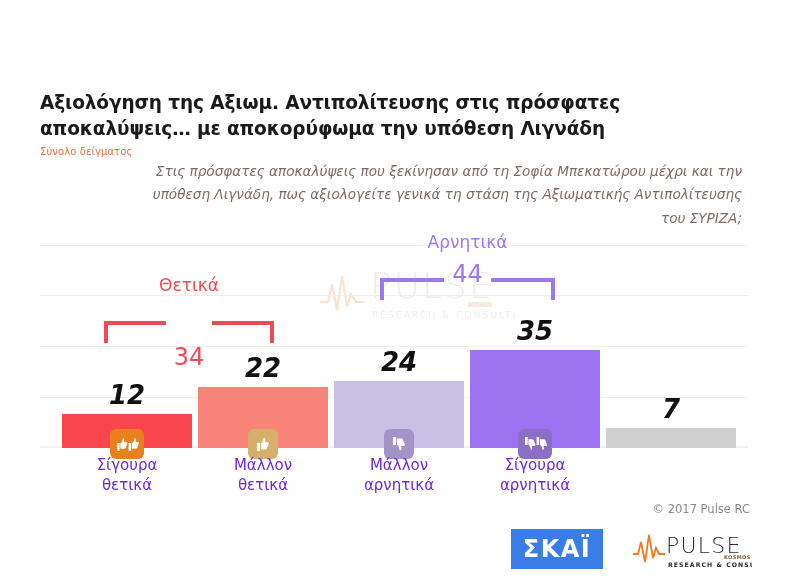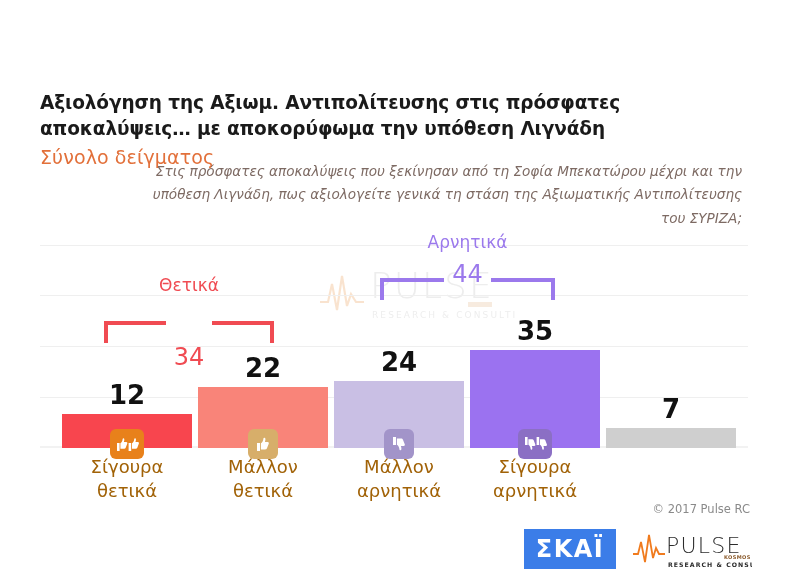--- a/index.html
+++ b/index.html
@@ -16,21 +16,21 @@
   
   .header { position: absolute; left: 40px; top: 58px; width: 620px; margin-top: 32px; }
   .title {
     font-size: 18.5px;
     font-weight: bold;
     color: #1a1a1a;
     line-height: 1.38;
     letter-spacing: -0.1px;
   }
   .subtitle {
-    font-size: 19px;
+    font-size: 10px;
     color: #E2703A;
     margin-top: 5px;
     letter-spacing: 0.1px;
   }
 
   
   .question {
     position: absolute;
     left: 150px;
     top: 160px;
@@ -126,20 +126,21 @@
   }
   .barval {
     position: absolute;
     left: 0;
     width: 100%;
     text-align: center;
     font-size: 26px;
     font-weight: bold;
     color: #111111;
     line-height: 1;
+    font-style: italic;
   }
   .baricon {
     position: absolute;
     bottom: -11px;
     left: 50%;
     transform: translateX(-50%);
     width: 34px;
     height: 30px;
     border-radius: 6px;
     display: flex;
@@ -147,42 +148,42 @@
     justify-content: center;
   }
   .baricon svg { display: block; }
 
   
   .catlabels { position: absolute; left: 62px; top: 455px; width: 686px; height: 50px; }
   .catlabel {
     position: absolute;
     width: 130px;
     text-align: center;
-    font-size: 18px;
+    font-size: 15px;
     line-height: 1.35;
-    color: #a16207;
+    color: #6d28d9;
   }
 
   
   .copyright {
     position: absolute;
     right: 42px;
     top: 502px;
     font-size: 11.5px;
     color: #8a8a8a;
   }
 
   
   .logos {
     position: absolute;
     right: 40px;
     top: 528px;
     display: flex;
     align-items: center;
-    gap: 16px;
+    gap: 29px;
   }
   .skai-logo {
     width: 92px;
     height: 40px;
     background: #3B7DE8;
     display: flex;
     align-items: center;
     justify-content: center;
   }
   .skai-text {

